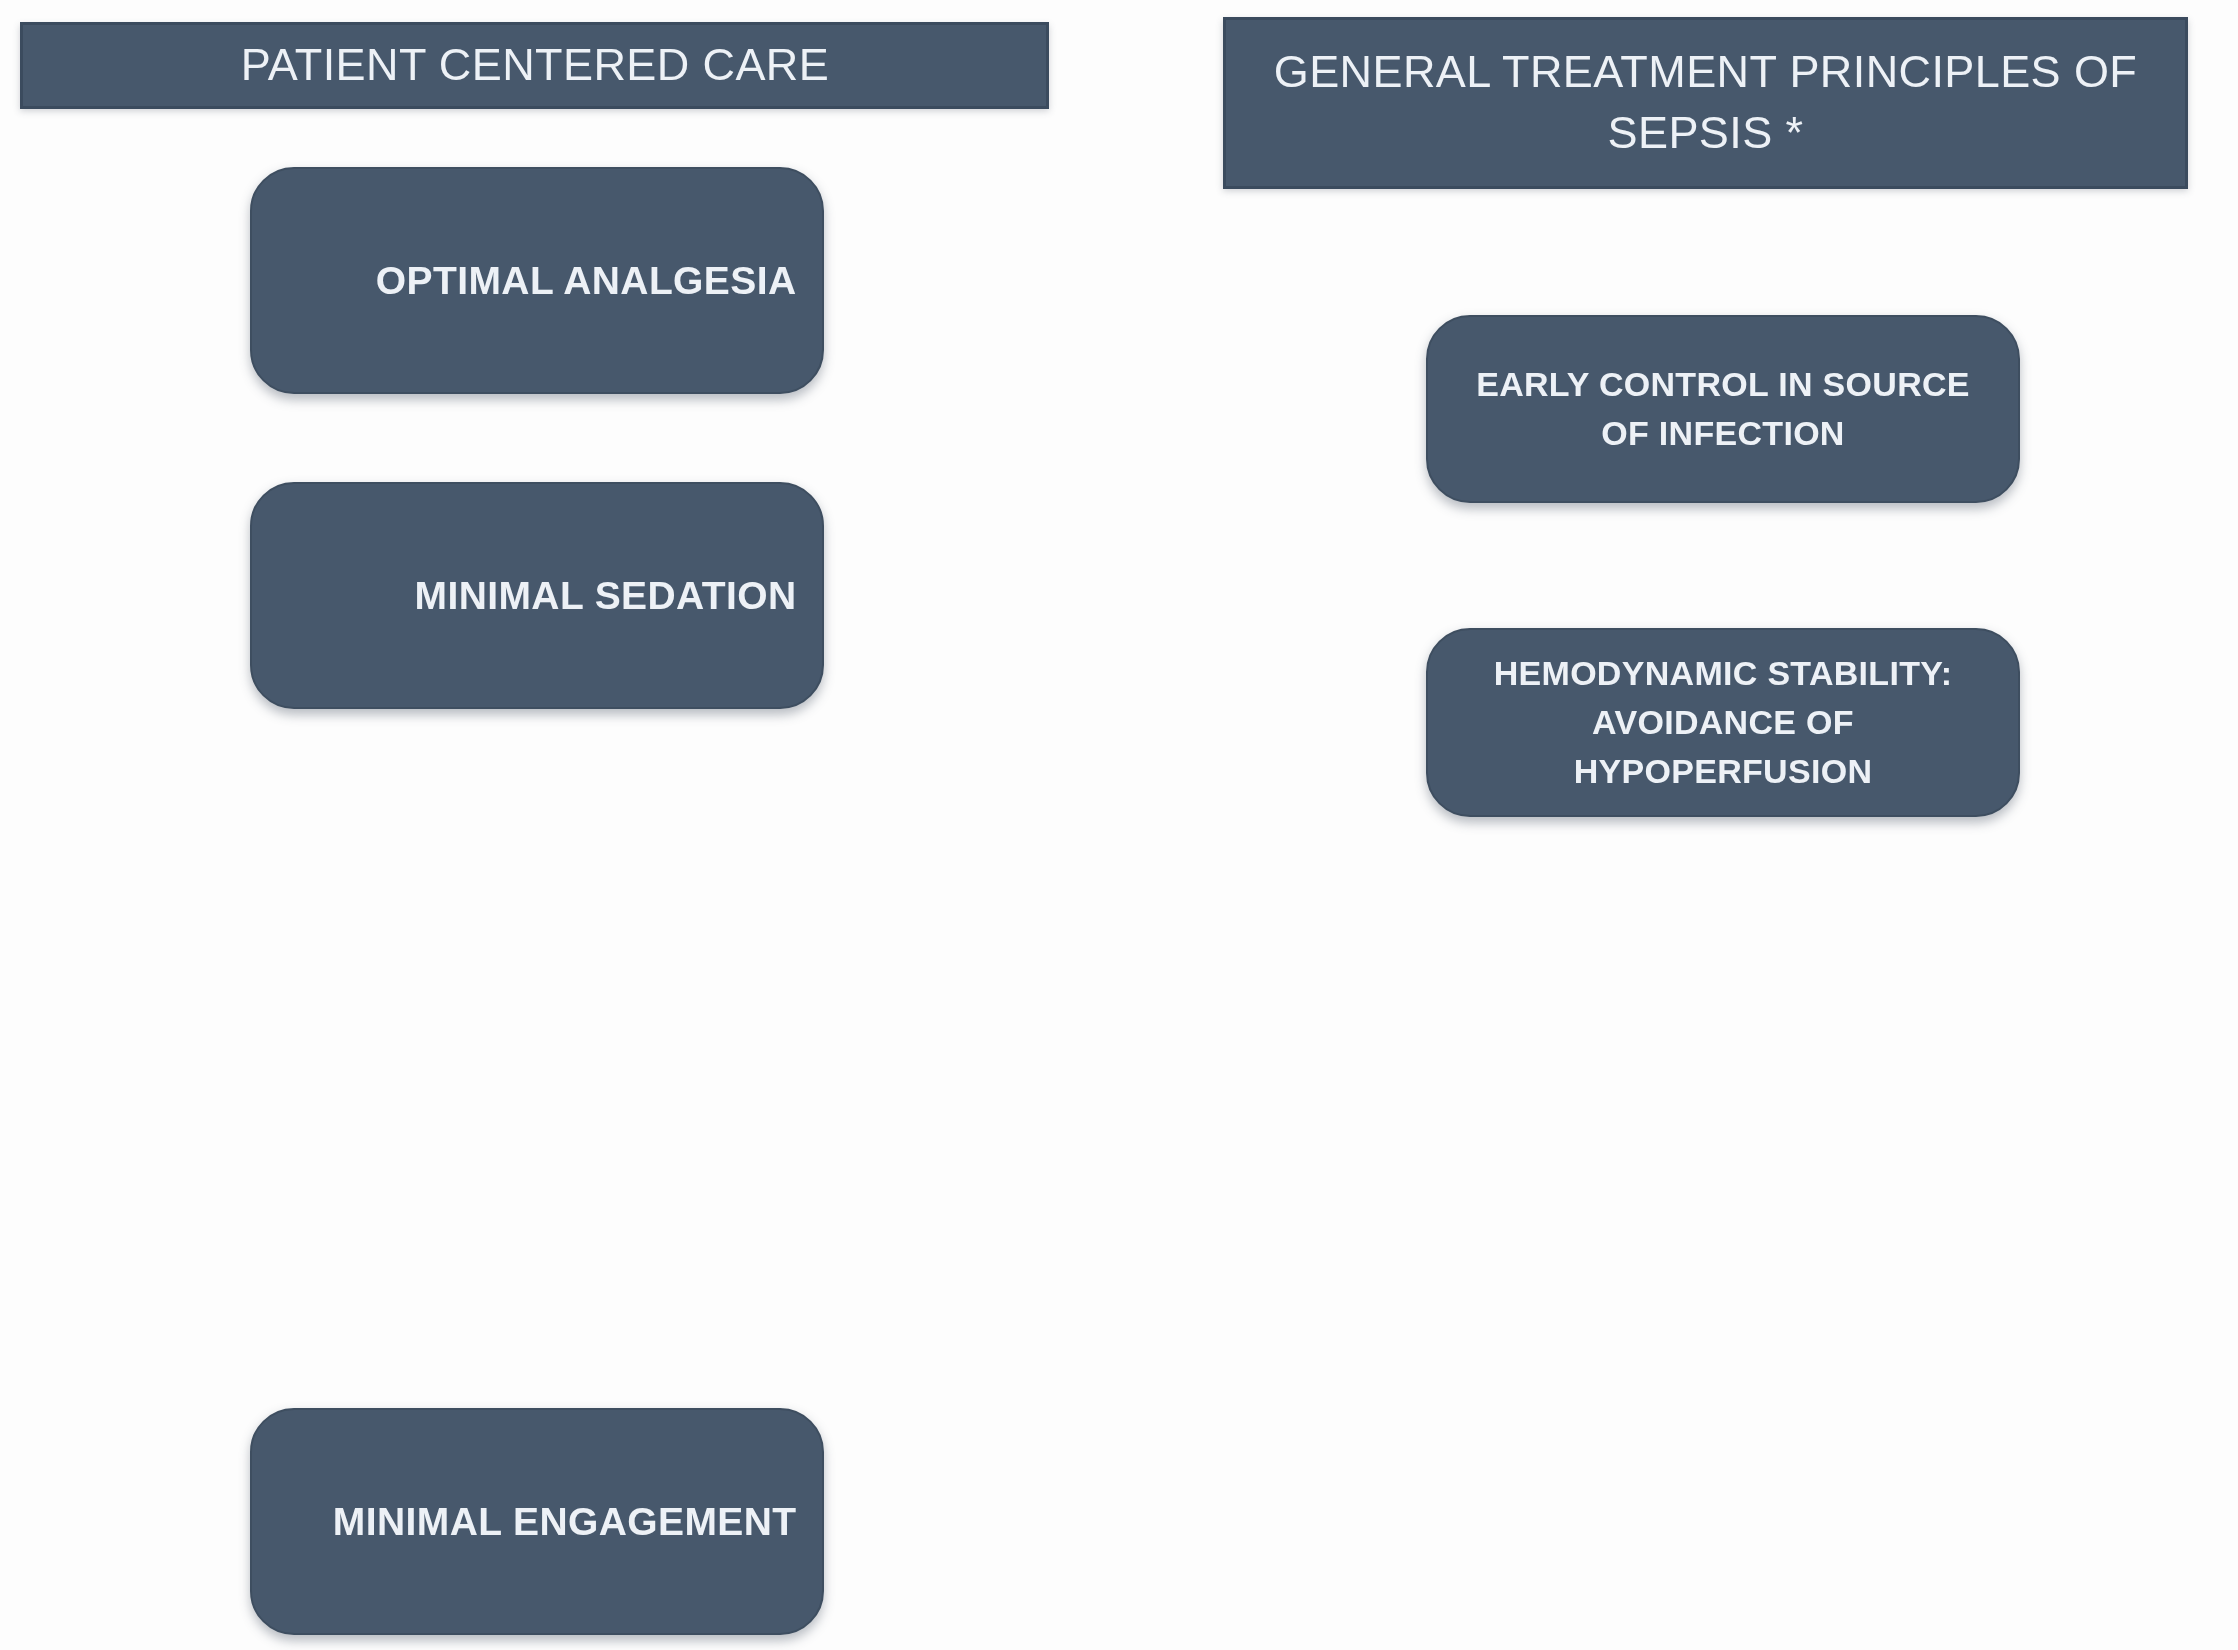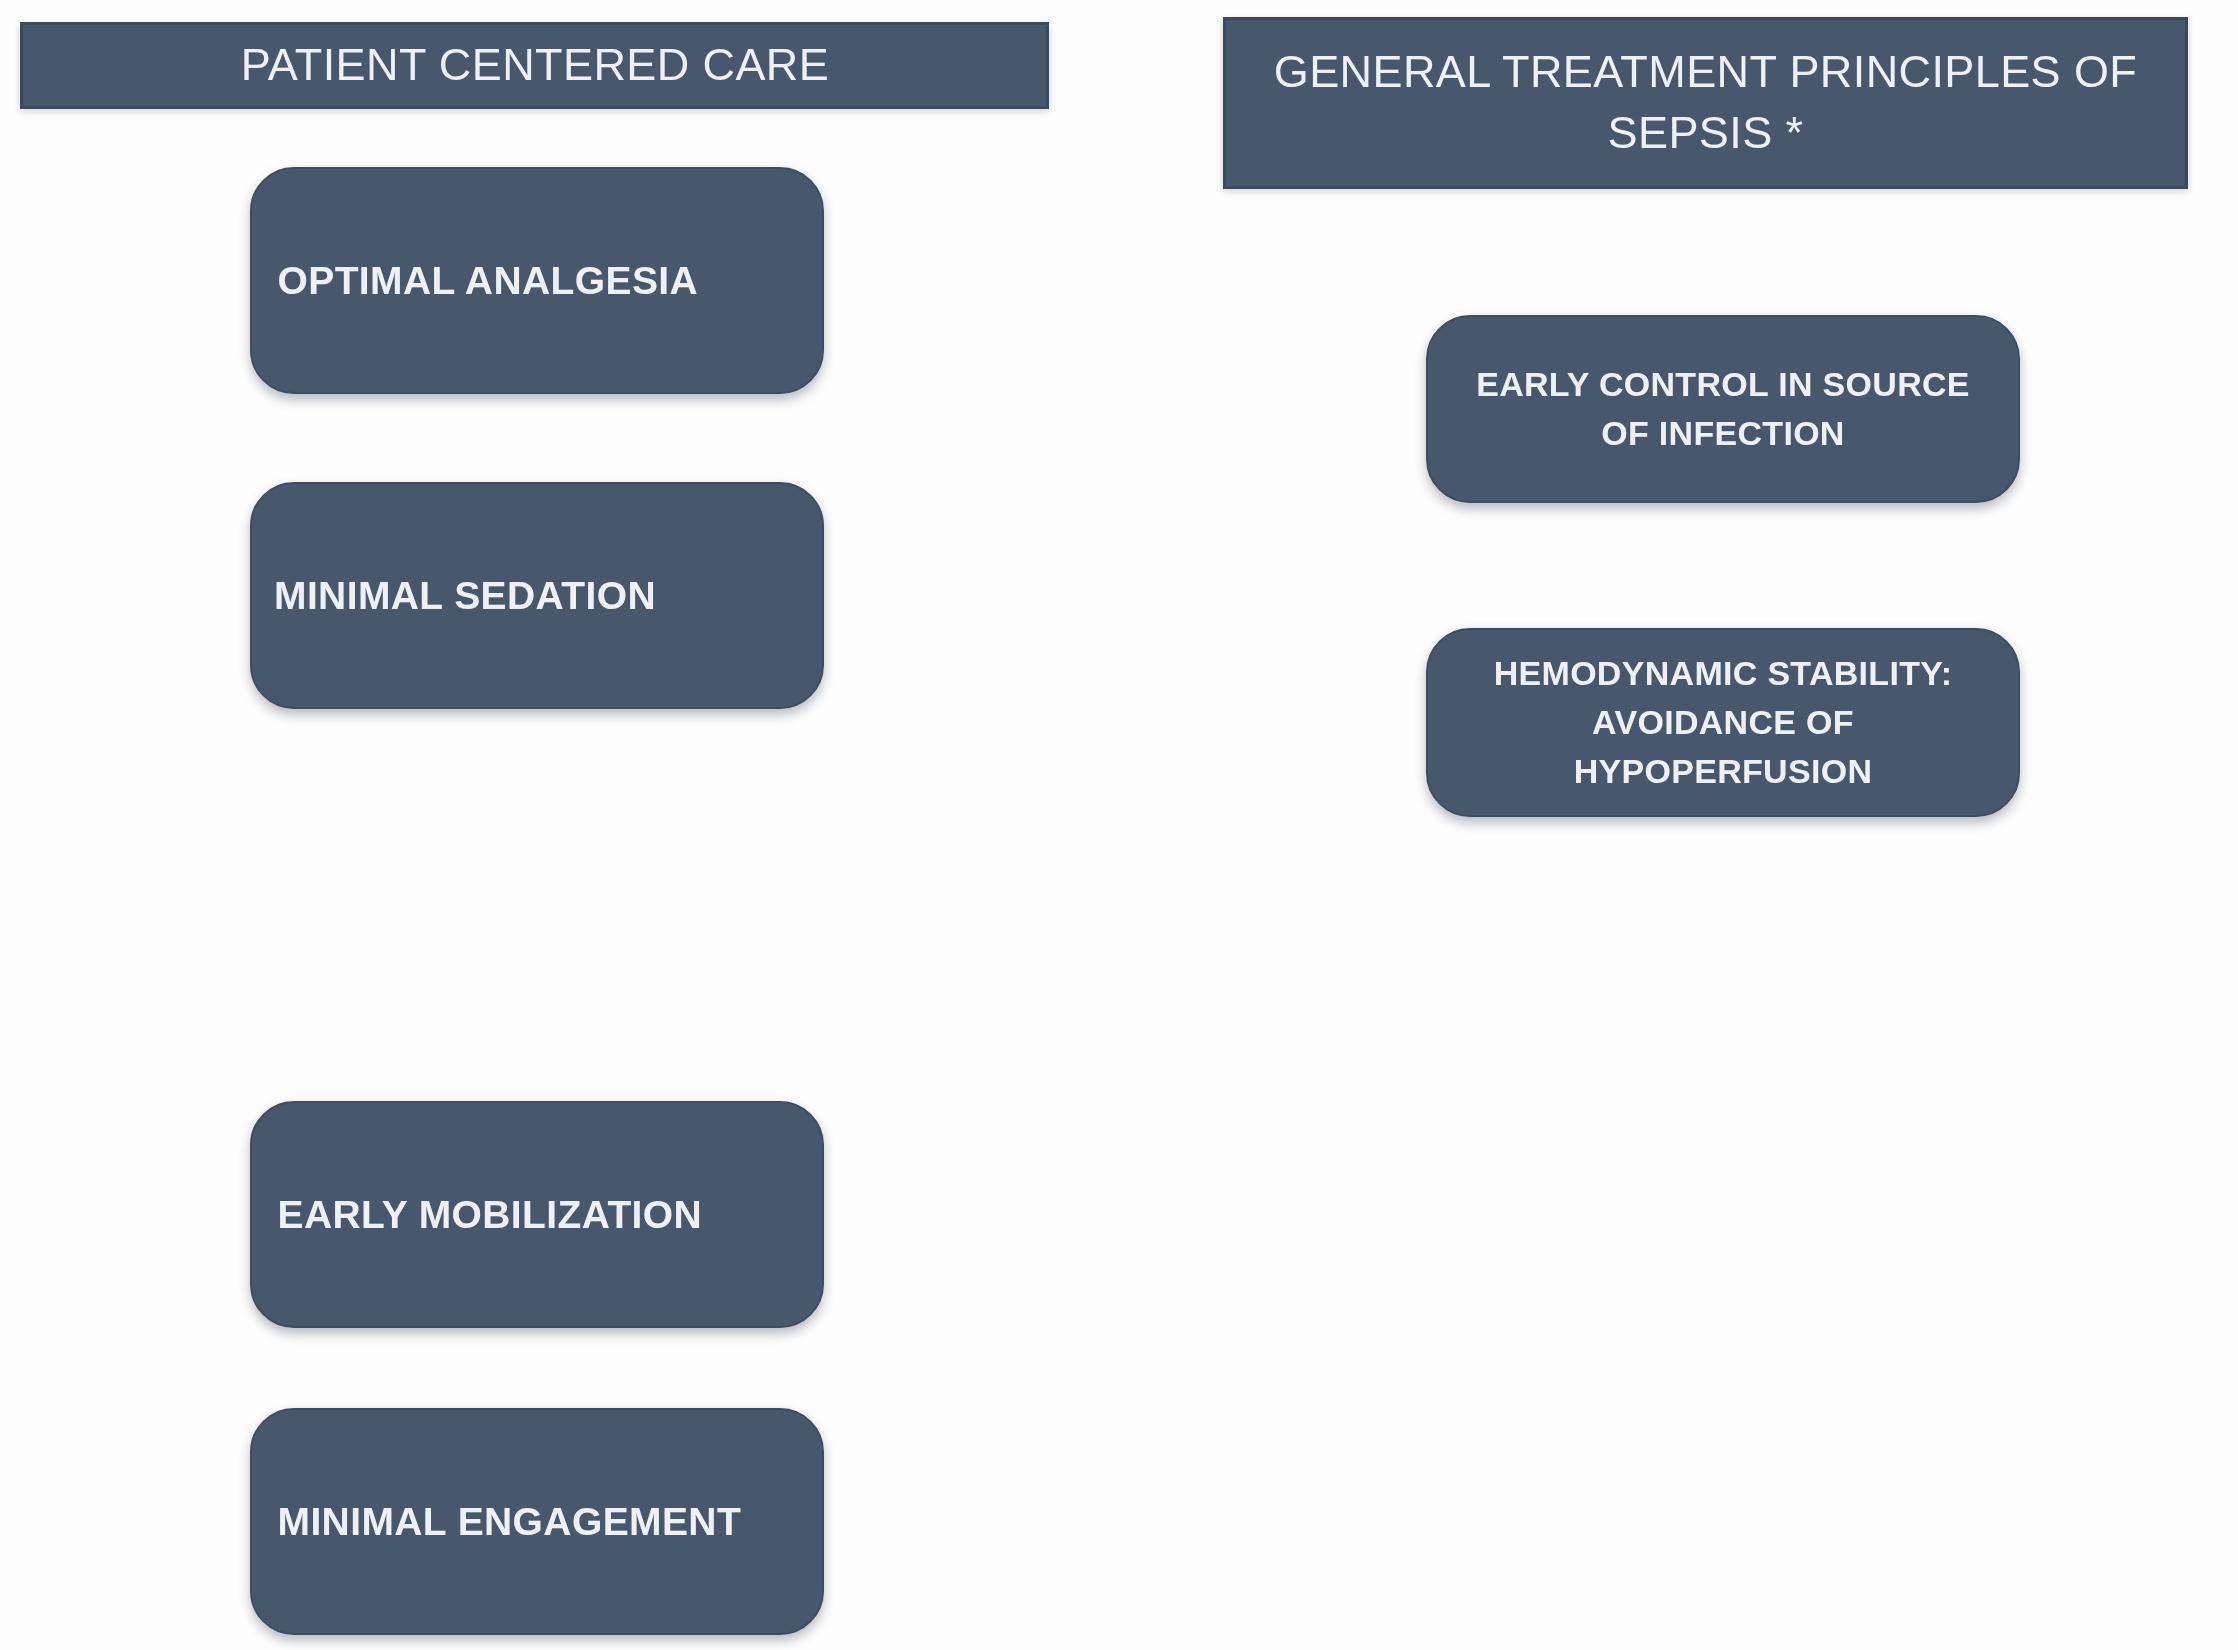--- a/index.html
+++ b/index.html
@@ -41,21 +41,21 @@
     top: 17px;
     width: 965px;
     height: 172px;
     padding: 0 34px;
     align-items: center;
   }
   .box {
     position: absolute;
     display: flex;
     align-items: center;
-    justify-content: flex-start;
+    justify-content: flex-end;
     text-align: center;
     background: #47586C;
     border: 2.5px solid #3E4E60;
     border-radius: 44px;
     color: #EDF1F6;
     box-shadow: 0 5.1px 10.2px rgba(60,72,88,0.35);
     box-sizing: border-box;
     padding: 0 25.5px;
   }
   .box-left {
@@ -96,23 +96,20 @@
   <div class="hdr hdr-right">
     <span>GENERAL TREATMENT PRINCIPLES OF SEPSIS *</span>
   </div>
 
   <div class="box box-left bl-1">
     <span>OPTIMAL ANALGESIA</span>
   </div>
   <div class="box box-left bl-2">
     <span>MINIMAL SEDATION</span>
   </div>
-  <div class="box box-left bl-4">
-    <span>EARLY MOBILIZATION</span>
-  </div>
   <div class="box box-left bl-5">
     <span>MINIMAL ENGAGEMENT</span>
   </div>
 
   <div class="box box-right br-1">
     <span>EARLY CONTROL IN SOURCE OF INFECTION</span>
   </div>
   <div class="box box-right br-2">
     <span>HEMODYNAMIC STABILITY: AVOIDANCE OF HYPOPERFUSION</span>
   </div>

